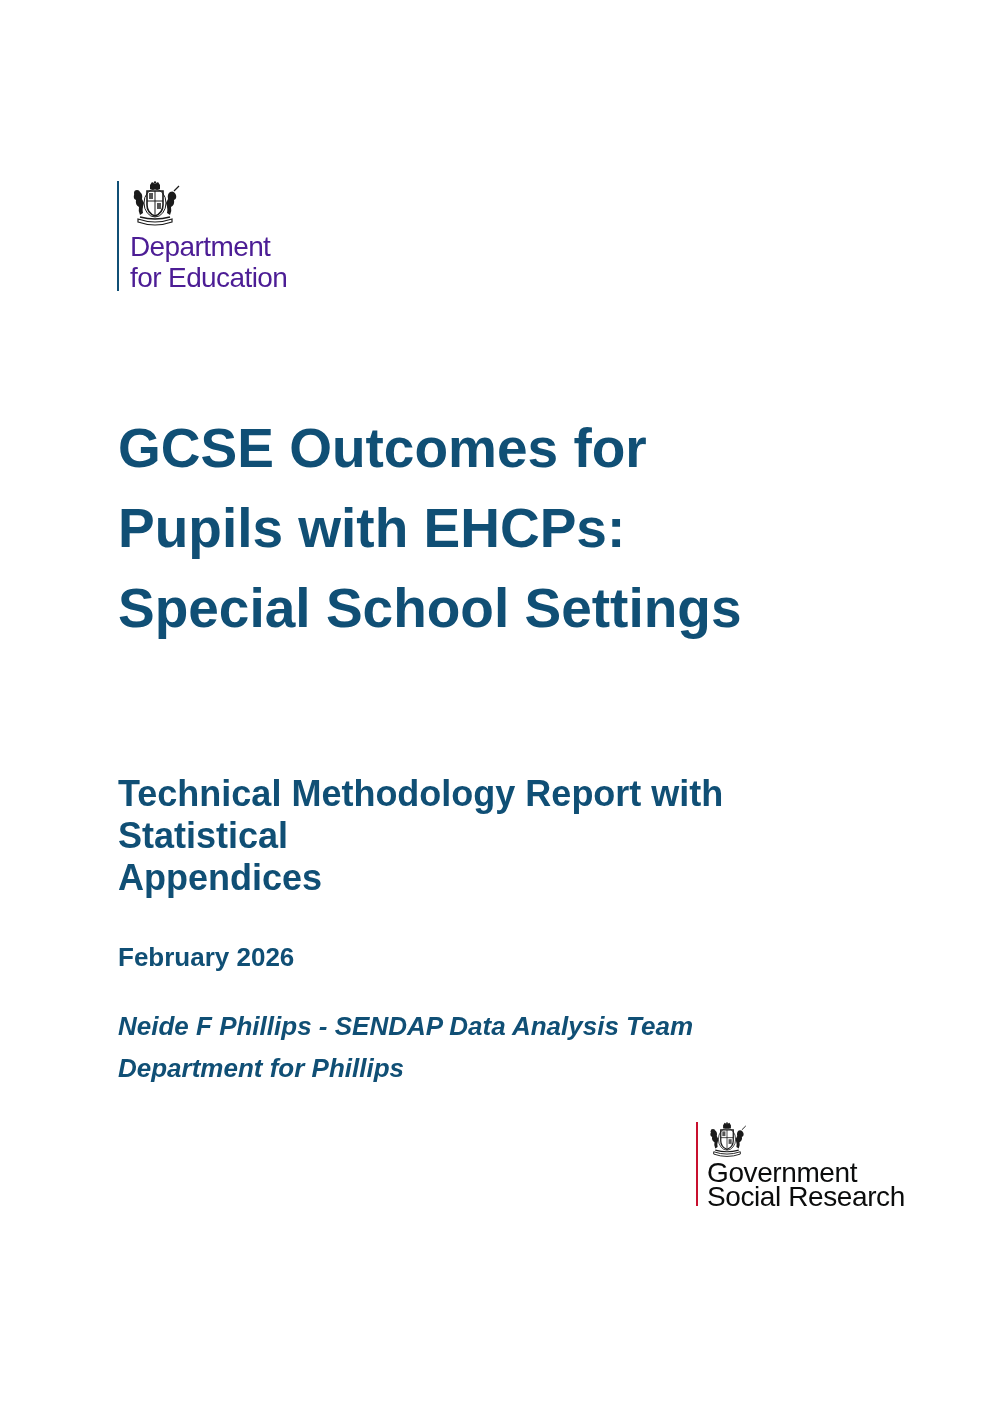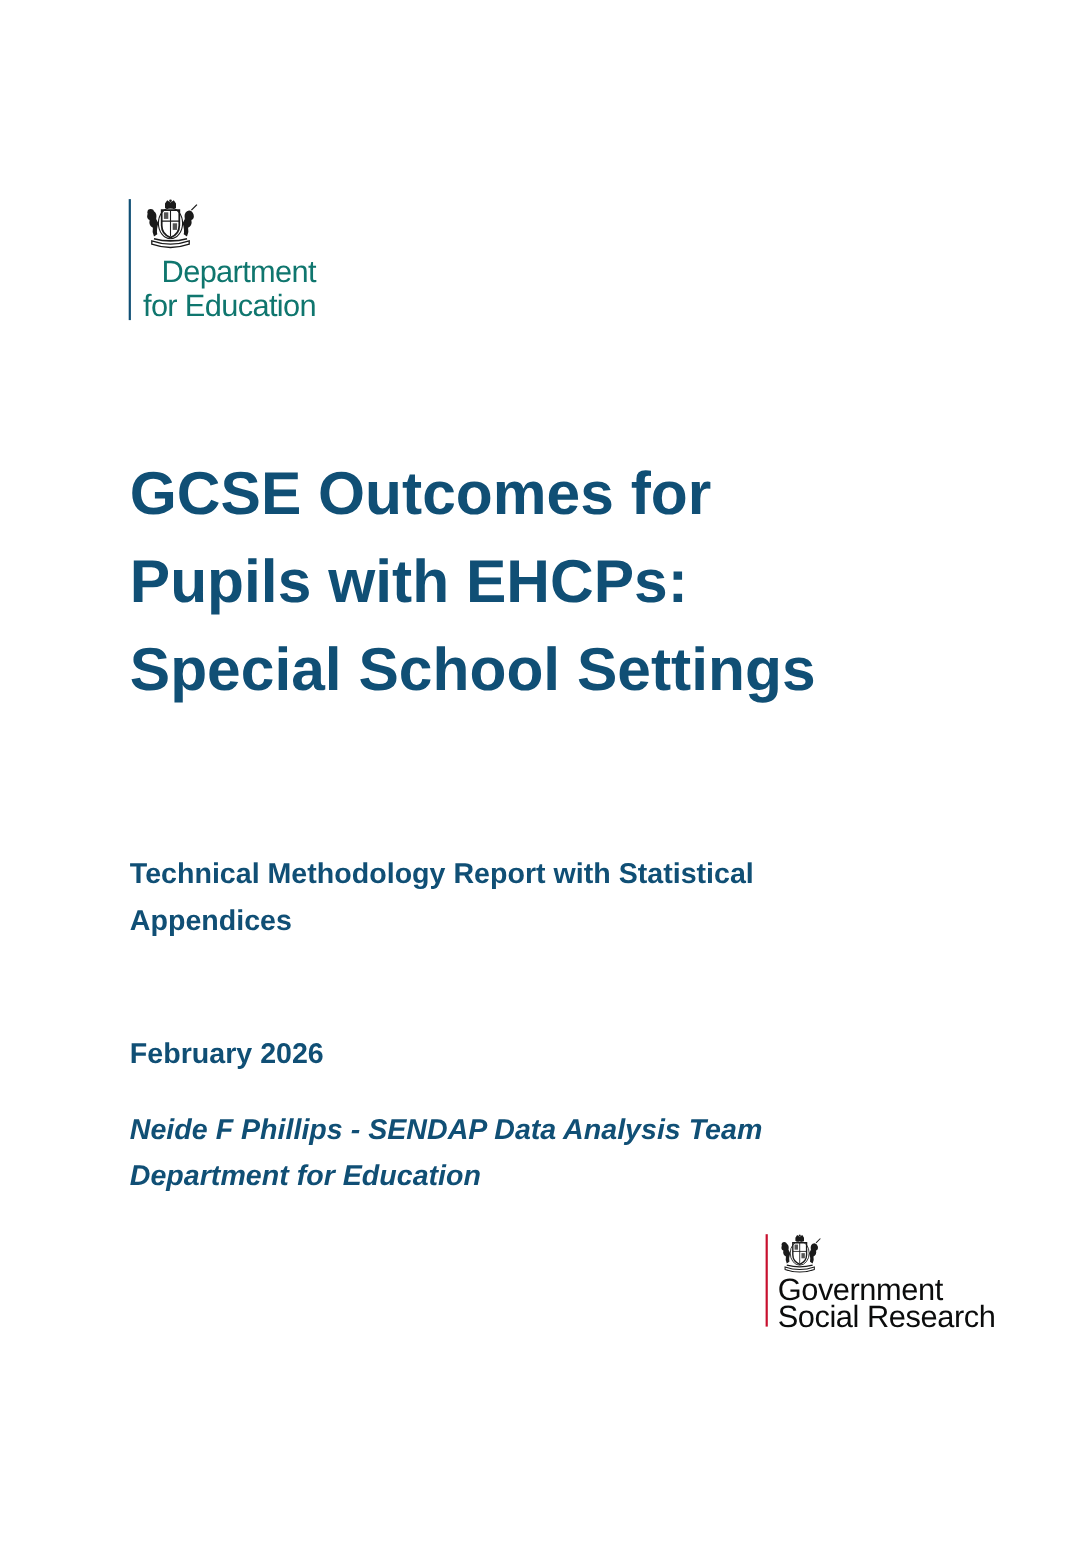--- a/index.html
+++ b/index.html
@@ -28,43 +28,42 @@
       top: 0px;
       width: 50px;
       height: 46px;
     }
     .dfe-text {
       position: absolute;
       left: 11px;
       top: 50px;
       font-size: 28px;
       line-height: 31px;
-      color: #0f766e;
+      color: #4c1d95;
       white-space: nowrap;
       letter-spacing: -0.6px;
-      text-align: right;
     }
     .title {
       position: absolute;
       left: 118px;
       top: 408px;
       width: 760px;
       margin: 0;
       font-size: 55px;
       line-height: 80px;
       font-weight: bold;
       color: #104F75;
     }
     .subtitle {
       position: absolute;
       left: 118px;
       top: 773px;
       width: 700px;
       margin: 0;
-      font-size: 26px;
+      font-size: 36px;
       line-height: 42px;
       font-weight: bold;
       color: #104F75;
     }
     .date {
       position: absolute;
       left: 118px;
       top: 940px;
       margin: 0;
       font-size: 26px;
@@ -150,21 +149,21 @@
 
 <h2 class="subtitle">
   <div>Technical Methodology Report with Statistical</div>
   <div>Appendices</div>
 </h2>
 
 <div class="date">February 2026</div>
 
 <div class="author">
   <div>Neide F Phillips - SENDAP Data Analysis Team</div>
-  <div>Department for Education</div>
+  <div>Department for Phillips</div>
 </div>
 
 <div class="gsr-logo">
   <svg class="gsr-crest" viewBox="0 0 50 46">
     <path d="M20 4 L22 1 L25 3 L28 1 L30 4 L30 8 L20 8 Z" fill="#1a1a1a"></path>
     <circle cx="25" cy="1.5" r="1.2" fill="#1a1a1a"></circle>
     <path d="M17 10 L33 10 L33 24 Q33 32 25 35 Q17 32 17 24 Z" fill="none" stroke="#1a1a1a" stroke-width="1.6"></path>
     <path d="M25 10 L25 34 M17 20 L33 20" stroke="#1a1a1a" stroke-width="1"></path>
     <rect x="19" y="12" width="4" height="6" fill="#555"></rect>
     <rect x="27" y="22" width="4" height="6" fill="#555"></rect>

